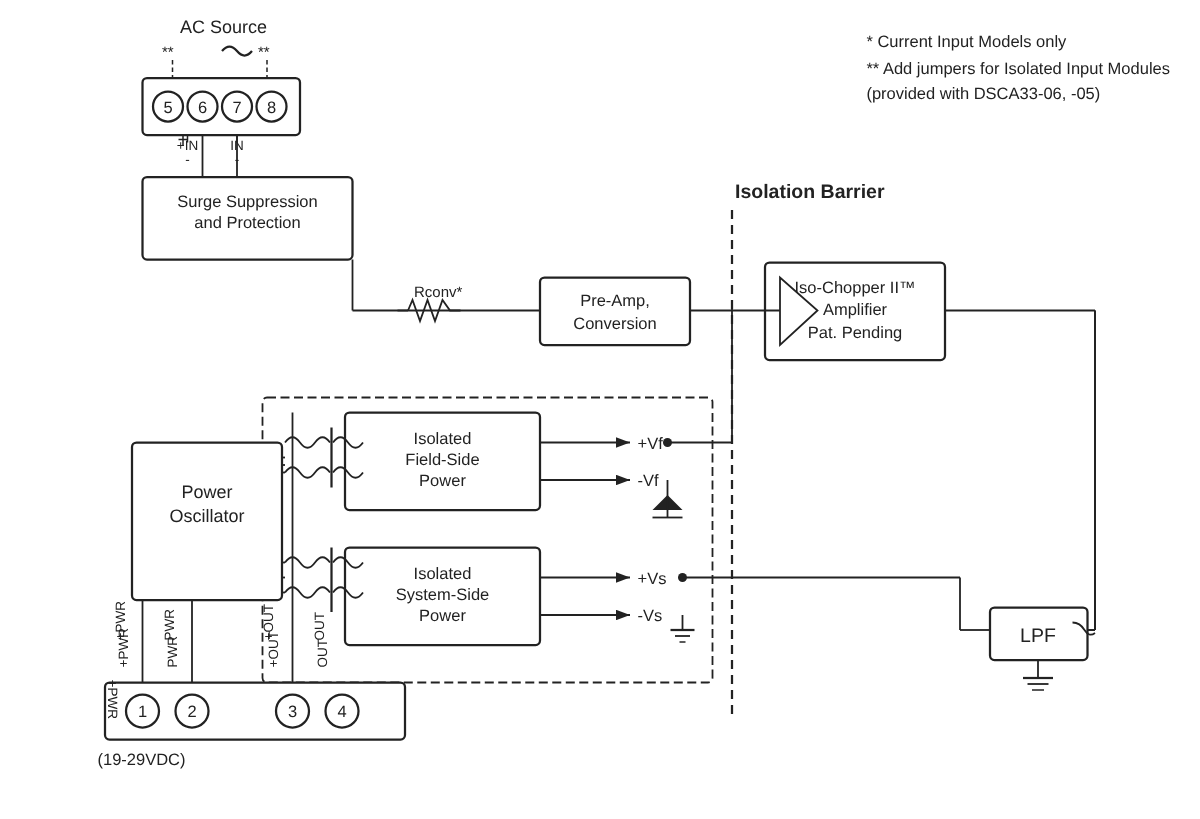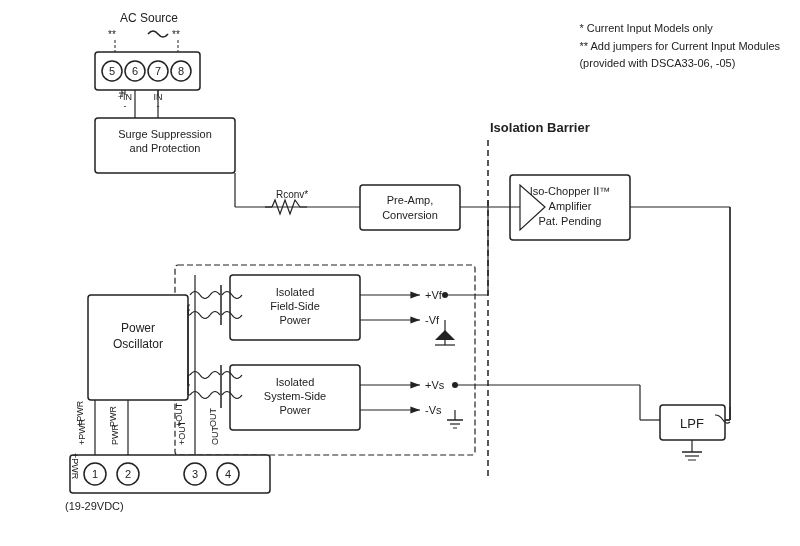--- a/index.html
+++ b/index.html
@@ -241,16 +241,16 @@
 
   </svg>
 
   <div style="position:absolute; left:80px; top:422px; font-size:9px; transform:rotate(-90deg); transform-origin:left center; white-space:nowrap; font-family:Arial; color:#222;">+PWR</div>
   <div style="position:absolute; left:113px; top:422px; font-size:9px; transform:rotate(-90deg); transform-origin:left center; white-space:nowrap; font-family:Arial; color:#222;">PWR</div>
   <div style="position:absolute; left:179px; top:422px; font-size:9px; transform:rotate(-90deg); transform-origin:left center; white-space:nowrap; font-family:Arial; color:#222;">+OUT</div>
   <div style="position:absolute; left:213px; top:422px; font-size:9px; transform:rotate(-90deg); transform-origin:left center; white-space:nowrap; font-family:Arial; color:#222;">OUT</div>
 
   <div class="legend">
     <div>* Current Input Models only</div>
-    <div>** Add jumpers for Current Input Modules</div>
+    <div>** Add jumpers for Isolated Input Modules</div>
     <div>(provided with DSCA33-06, -05)</div>
   </div>
 </div>
 
 </body></html>

